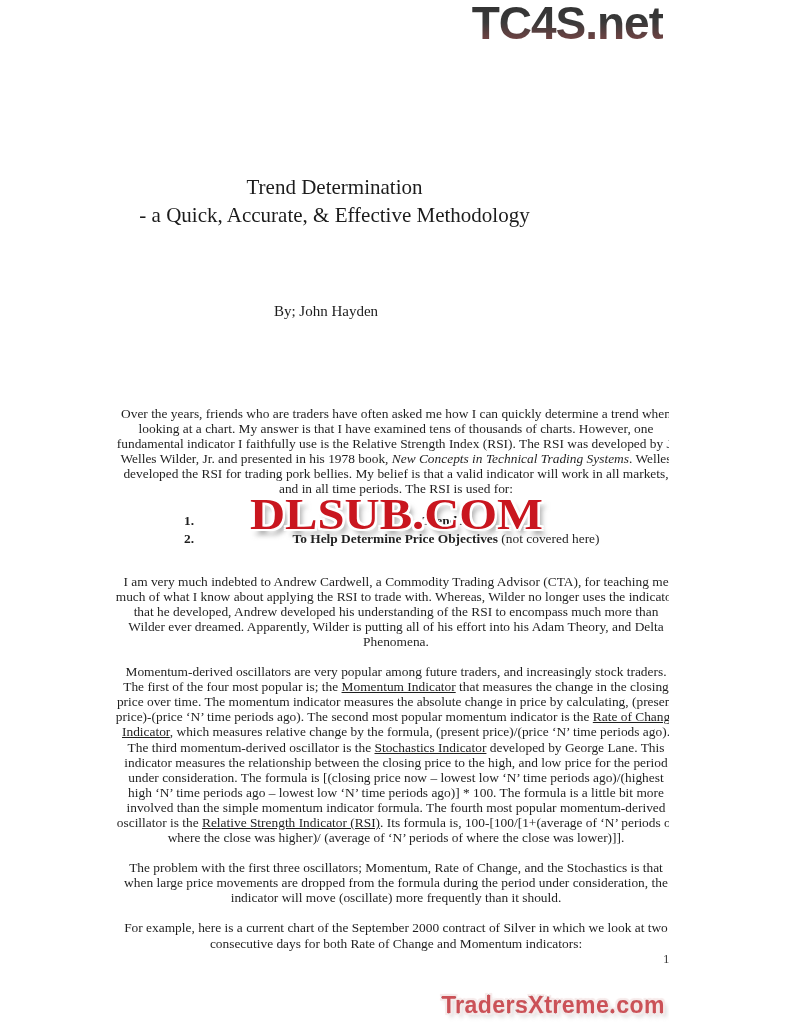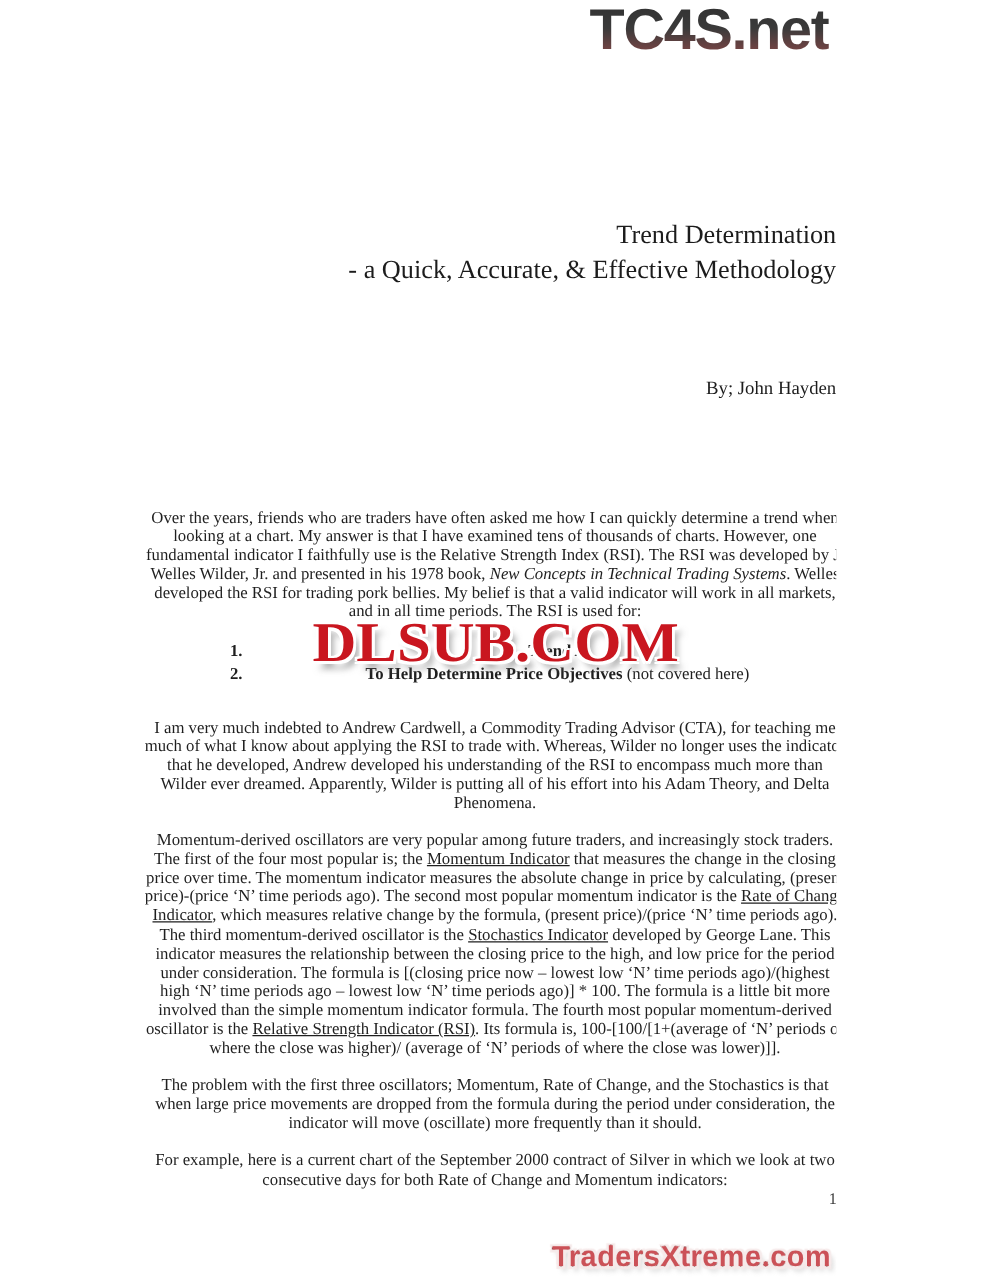--- a/index.html
+++ b/index.html
@@ -13,25 +13,25 @@
     position:absolute; top:-2px; right:6px;
     font-family:"Liberation Sans", sans-serif; font-weight:bold;
     font-size:46px; letter-spacing:-1px; line-height:1.1;
     background:linear-gradient(180deg,#303030 0%,#3a3a3a 48%,#6e4343 80%,#97635a 100%);
     -webkit-background-clip:text; background-clip:text; color:transparent;
   }
 
   
   .title-block {
     position:absolute; top:173px; left:0; right:0;
-    text-align:right; font-size:21px; line-height:28px; color:#1c1c1c;
+    text-align:center; font-size:21px; line-height:28px; color:#1c1c1c;
   }
   .byline {
-    position:absolute; top:303px; left:0; right:0;
-    text-align:right; font-size:15px; color:#1c1c1c;
+    position:absolute; top:303px; left:0; right:17px;
+    text-align:center; font-size:15px; color:#1c1c1c;
   }
 
   
   .content {
     position:absolute; left:115px; top:406px; width:562px;
     font-size:13.4px; line-height:15.1px; text-align:center;
   }
   .content p { margin:0 0 15px 0; }
   .seg-italic { font-style:italic; }
   .seg-underline { text-decoration:underline; }

